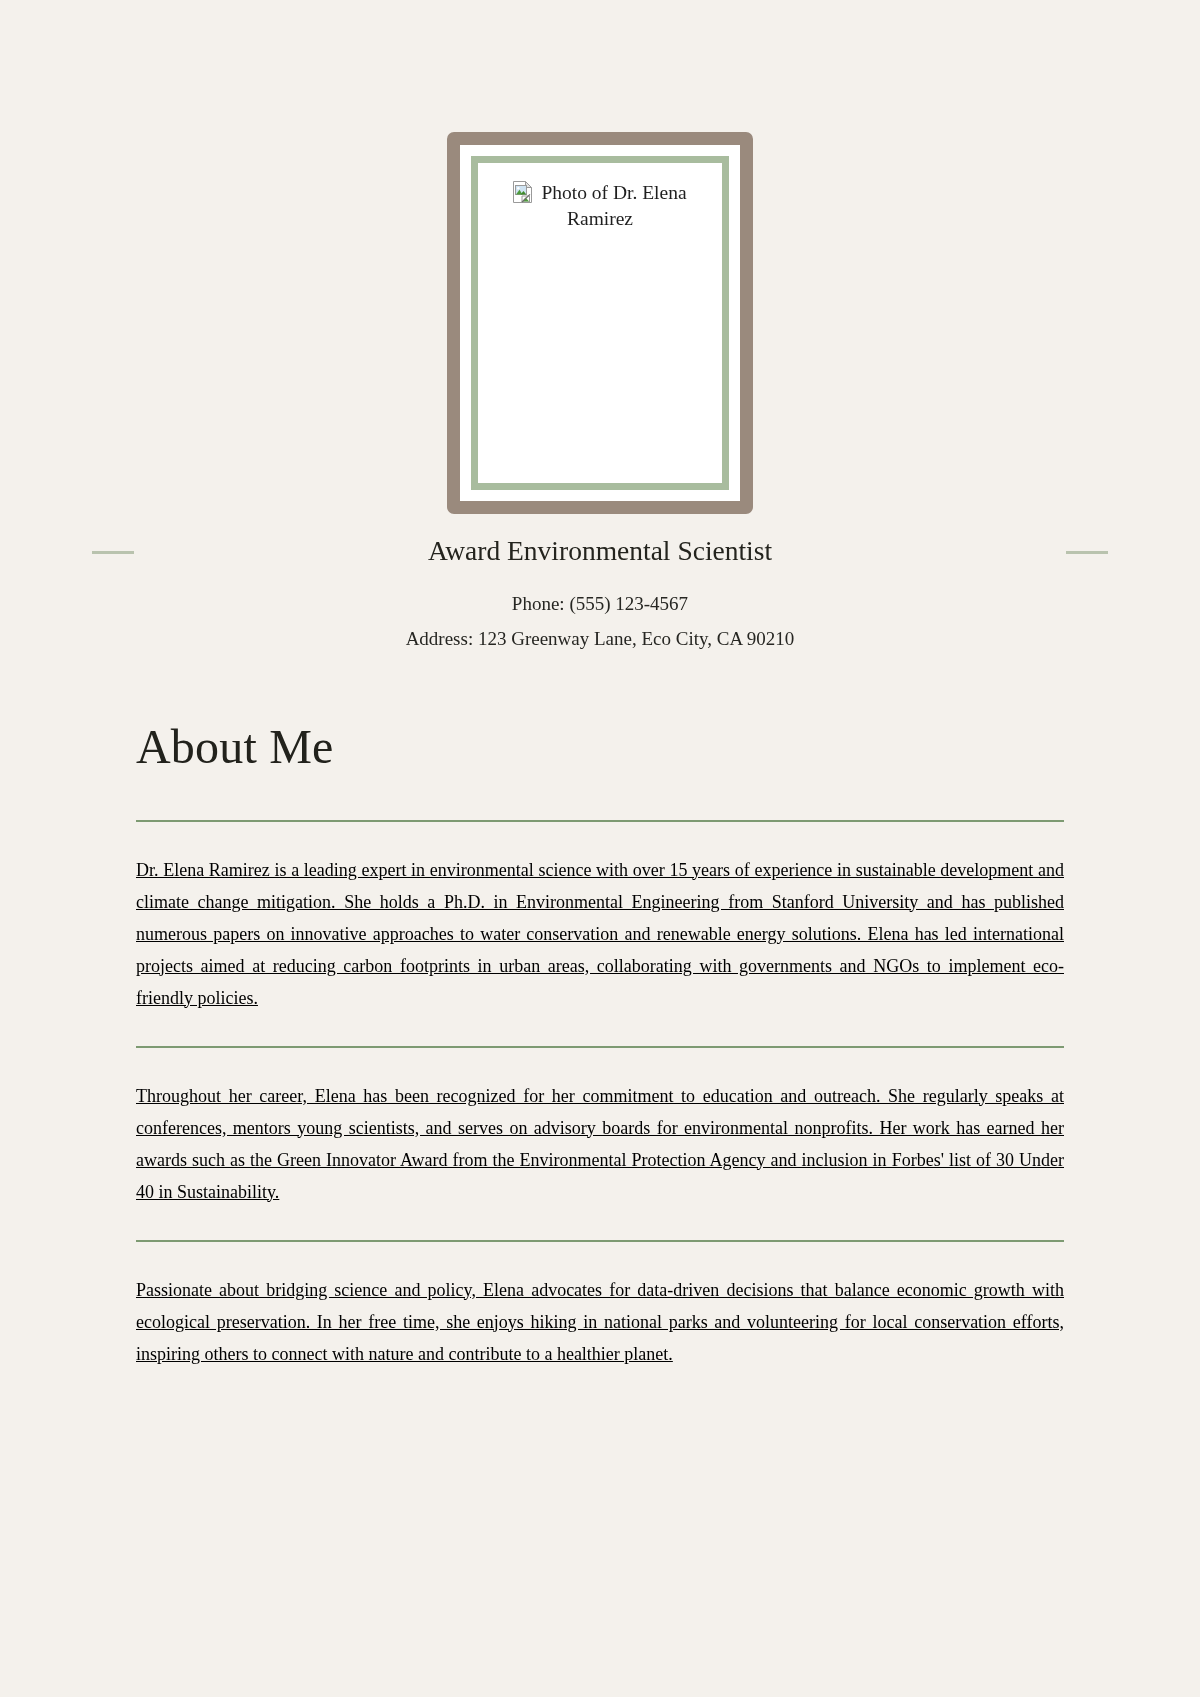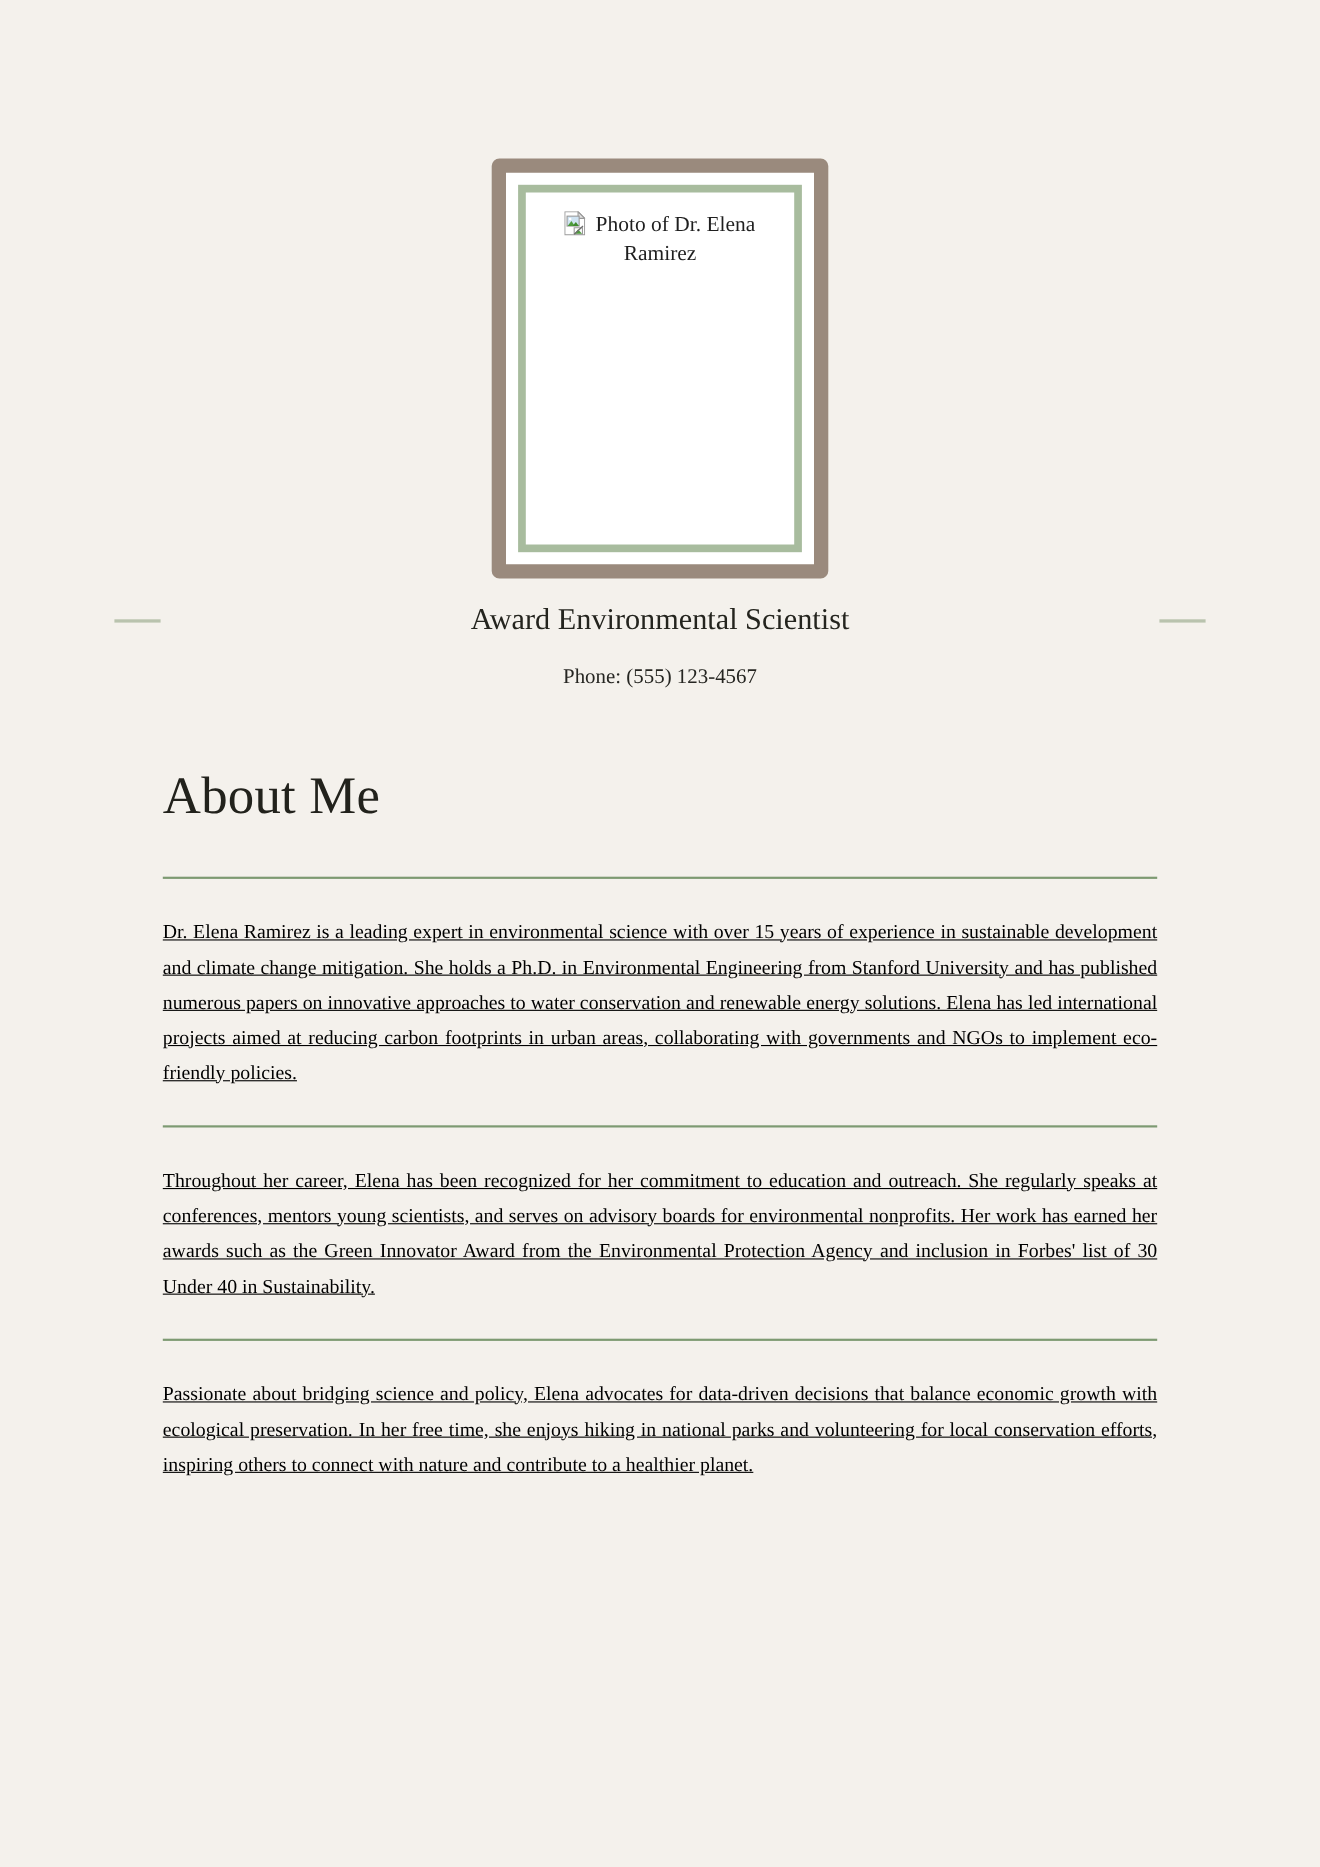--- a/index.html
+++ b/index.html
@@ -13,21 +13,21 @@
     font-family: "Liberation Serif", "DejaVu Serif", serif;
     color: #2b2b29;
     overflow: hidden;
     position: relative;
   }
 
   .page {
     width: 1200px;
     min-height: 1697px;
     box-sizing: border-box;
-    padding: 16px;
+    padding: 4px;
     position: relative;
   }
 
   
   .header {
     text-align: center;
     padding-top: 128px;
   }
 
   .photo-frame {
@@ -170,20 +170,21 @@
 
 
     <div class="title-row">
       <span class="deco-rule left"></span>
       <p class="job-title">Award Environmental Scientist</p>
       <span class="deco-rule right"></span>
     </div>
 
     <div class="contact">
       <div>Phone: (555) 123-4567</div>
+      <div>Address: 123 Greenway Lane, Eco City, CA 90210</div>
     </div>
 
   </div>
 
   <div class="section">
     <h2 class="section-heading">About Me</h2>
     <div class="heading-rule"></div>
 
     <p class="para">Dr. Elena Ramirez is a leading expert in environmental science with over 15 years of experience in sustainable development and climate change mitigation. She holds a Ph.D. in Environmental Engineering from Stanford University and has published numerous papers on innovative approaches to water conservation and renewable energy solutions. Elena has led international projects aimed at reducing carbon footprints in urban areas, collaborating with governments and NGOs to implement eco-friendly policies.</p>
     <div class="para-rule"></div>

